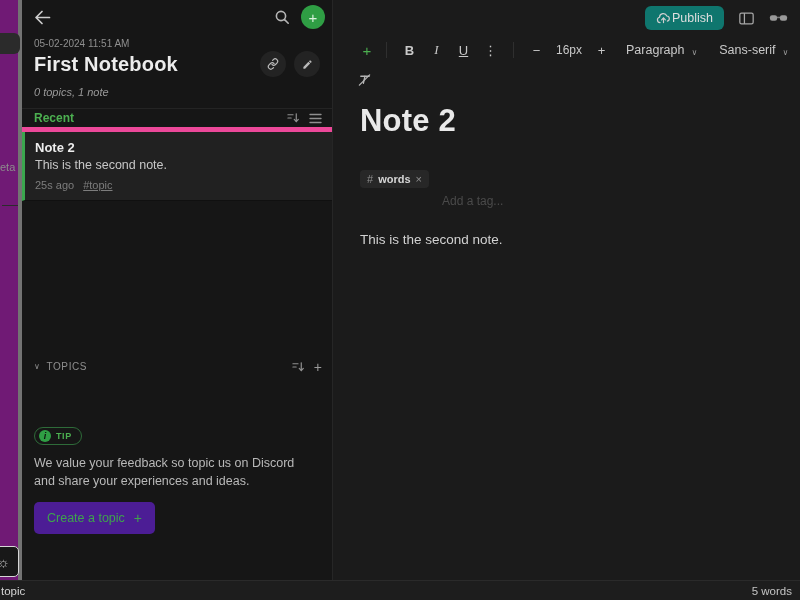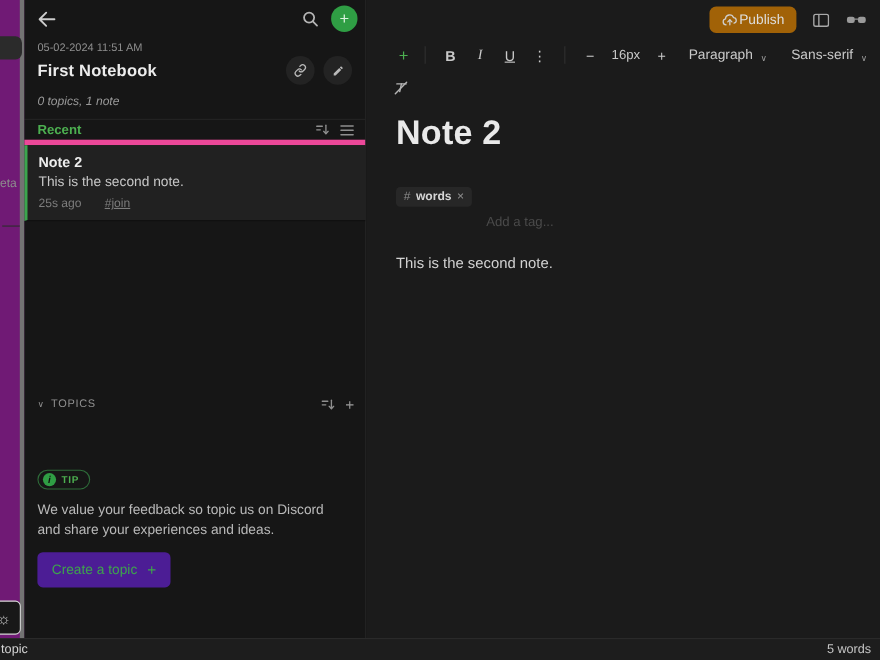--- a/index.html
+++ b/index.html
@@ -17,50 +17,50 @@
 
   
   .notes-panel { width:311px; flex:none; background:#161616; border-right:1px solid #262626; display:flex; flex-direction:column; }
   .np-topbar { height:32px; display:flex; align-items:center; justify-content:space-between; padding:2px 7px 0 12px; }
   .np-topbar-right { display:flex; align-items:center; gap:11px; }
   .back-btn { display:flex; align-items:center; }
   .add-btn { width:24px; height:24px; border-radius:50%; background:#2f9e44; color:#d9f2dd; font-size:15px; display:flex; align-items:center; justify-content:center; line-height:1; }
   .nb-header { padding:6px 12px 10px; }
   .nb-date { font-size:10px; color:#8f8f8f; }
   .nb-title-row { display:flex; align-items:center; justify-content:space-between; margin-top:2px; }
-  .nb-title { font-size:15px; font-weight:bold; color:#ececec; letter-spacing:0.2px; }
+  .nb-title { font-size:20px; font-weight:bold; color:#ececec; letter-spacing:0.2px; }
   .nb-title-actions { display:flex; gap:8px; }
   .icon-circle { width:26px; height:26px; border-radius:50%; background:#232323; display:flex; align-items:center; justify-content:center; }
   .nb-subtitle { margin-top:9px; font-size:11px; font-style:italic; color:#999999; }
   .recent-row { border-top:1px solid #242424; border-bottom:5px solid #ec4899; height:24px; display:flex; align-items:center; justify-content:space-between; padding:0 10px 0 12px; }
   .recent-label { color:#4caf50; font-size:12px; font-weight:bold; }
   .row-icons { display:flex; gap:9px; align-items:center; }
   .note-item { background:#212121; border-left:3px solid #3aa64d; border-bottom:1px solid #101010; padding:8px 12px 9px 10px; }
   .note-title { font-size:13px; font-weight:bold; color:#ededed; }
   .note-preview { font-size:12.5px; color:#c7c7c7; margin-top:3px; }
-  .note-meta { font-size:11px; color:#7d7d7d; margin-top:7px; display:flex; gap:21px; align-items:flex-end; }
+  .note-meta { font-size:11px; color:#7d7d7d; margin-top:7px; display:flex; gap:9px; align-items:flex-end; }
   .note-tag { text-decoration:underline; color:#7d7d7d; }
   .np-spacer { flex:1; }
   .topics-row { display:flex; justify-content:space-between; align-items:center; padding:0 10px 0 12px; height:20px; }
   .topics-label { font-size:10px; letter-spacing:0.6px; color:#8f8f8f; display:flex; gap:6px; align-items:center; }
   .topics-chev { font-size:8px; color:#8f8f8f; }
   .fixed-gap-48 { height:48px; flex:none; }
   .fixed-gap-46 { height:46px; flex:none; }
   .tip-box { margin:0 12px; }
   .tip-badge { display:inline-flex; align-items:center; gap:5px; border:1px solid #2e6b39; border-radius:10px; padding:2px 9px 2px 4px; }
   .tip-info { width:12px; height:12px; background:#2f9e44; border-radius:50%; color:#0e130e; font-size:9px; font-weight:bold; font-style:italic; display:flex; align-items:center; justify-content:center; }
   .tip-label { color:#4caf50; font-size:9px; font-weight:bold; letter-spacing:0.6px; }
   .tip-text { margin-top:9px; font-size:12.5px; color:#b9b9b9; line-height:1.45; width:262px; }
   .create-topic-btn { margin:12px 12px 0; align-self:flex-start; display:inline-flex; align-items:center; gap:9px; background:#4c1d95; border-radius:5px; padding:8px 13px; color:#3ea34d; font-size:12.5px; }
   .ct-plus { font-size:14px; color:#3ea34d; }
 
   
   .editor { flex:1; min-width:0; background:#1b1b1b; display:flex; flex-direction:column; }
   .ed-topbar { height:34px; display:flex; align-items:center; justify-content:flex-end; gap:15px; padding:2px 12px 0; }
-  .publish-btn { display:flex; align-items:center; gap:1px; background:#a16207; border-radius:6px; padding:5px 11px; color:#dedede; font-size:12.5px; }
+  .publish-btn { display:flex; align-items:center; gap:1px; background:#0f766e; border-radius:6px; padding:5px 11px; color:#dedede; font-size:12.5px; }
   .top-icon { display:flex; align-items:center; }
   .ed-toolbar { display:flex; align-items:center; height:28px; padding-left:24px; white-space:nowrap; overflow:hidden; margin-top:2px; }
   .tb-btn { min-width:27px; height:24px; display:inline-flex; align-items:center; justify-content:center; color:#c9c9c9; font-size:13px; }
   .tb-bold { font-weight:bold; }
   .tb-italic { font-style:italic; font-family:"Liberation Serif", serif; }
   .tb-underline { text-decoration:underline; }
   .tb-sep { width:1px; height:16px; background:#2f2f2f; margin:0 9px; flex:none; }
   .tb-green-plus { color:#4caf50; font-size:15px; min-width:20px; }
   .tb-size { color:#c9c9c9; font-size:12px; padding:0 6px; }
   .tb-dd { display:inline-flex; align-items:flex-end; gap:7px; color:#c9c9c9; font-size:12.5px; padding:0 11px; }
@@ -156,21 +156,21 @@
               </svg>
           </span>
         </span>
       </div>
 
       <div class="note-item">
         <div class="note-title">Note 2</div>
         <div class="note-preview">This is the second note.</div>
         <div class="note-meta">
           <span>25s ago</span>
-          <span class="note-tag">#join</span>
+          <span class="note-tag">#topic</span>
         </div>
       </div>
 
       <div class="np-spacer"></div>
 
       <div class="topics-row">
         <span class="topics-label">
           <span class="topics-chev">∨</span>
           <span>TOPICS</span>
         </span>

